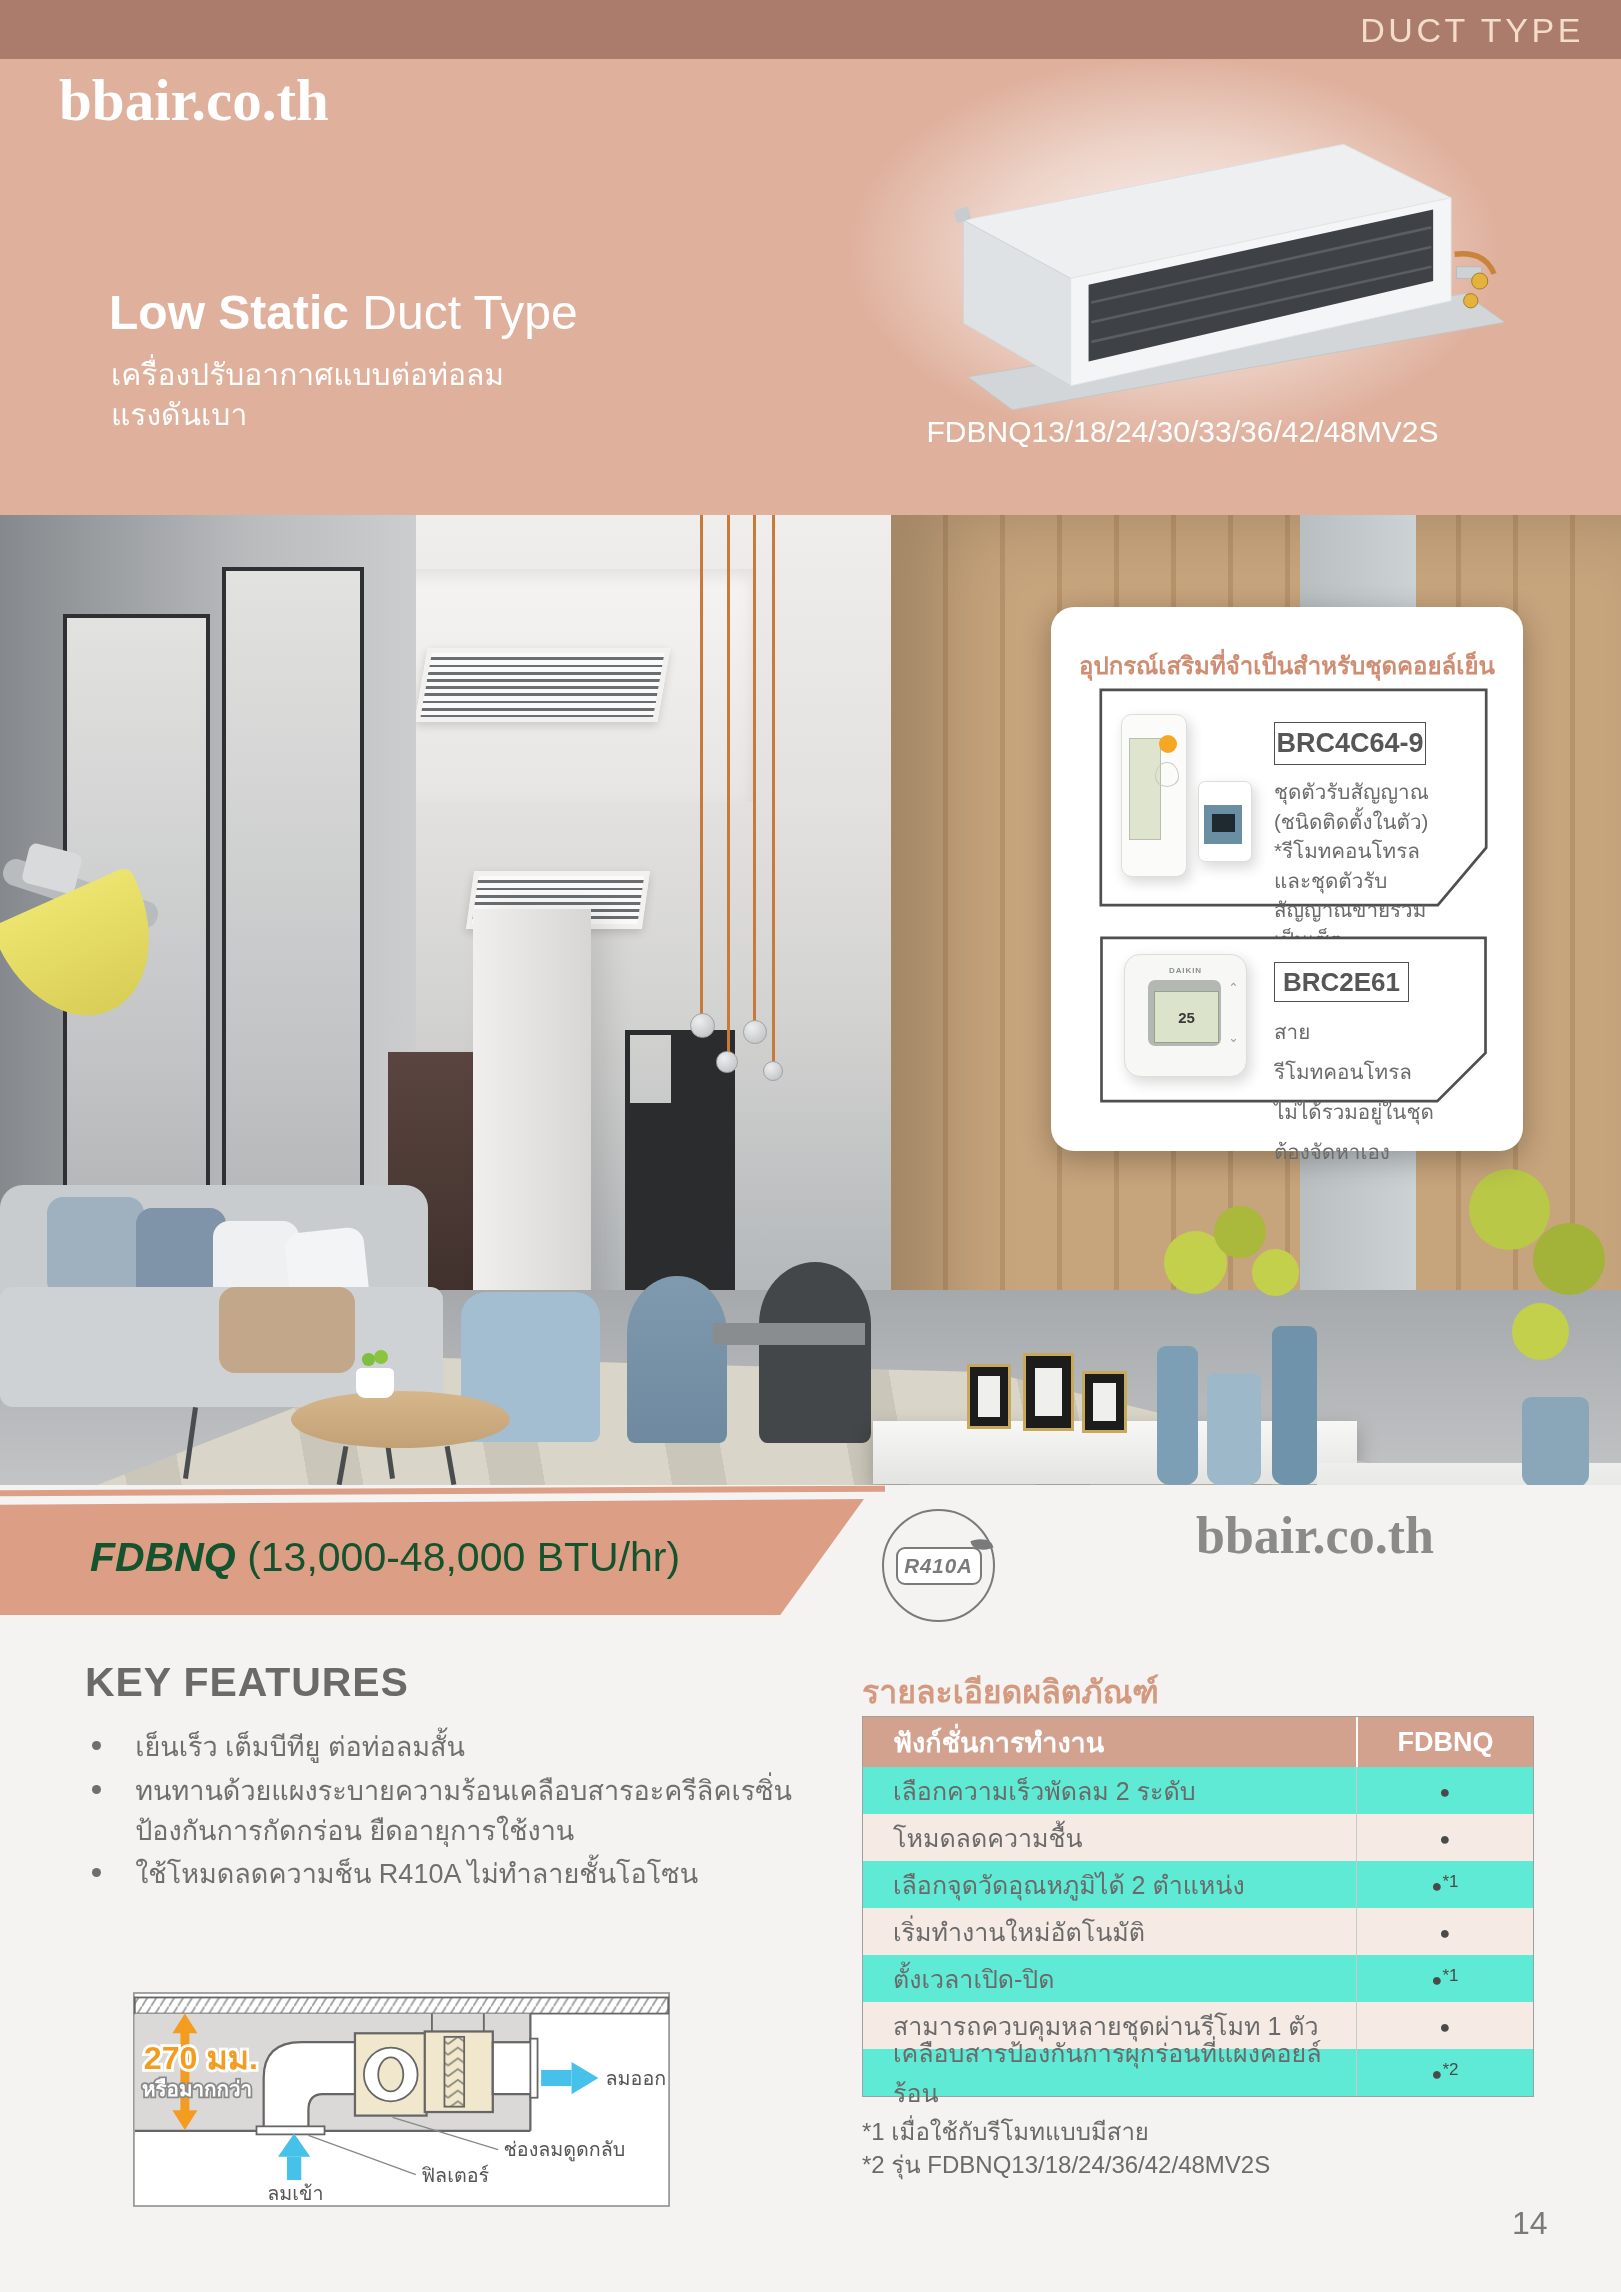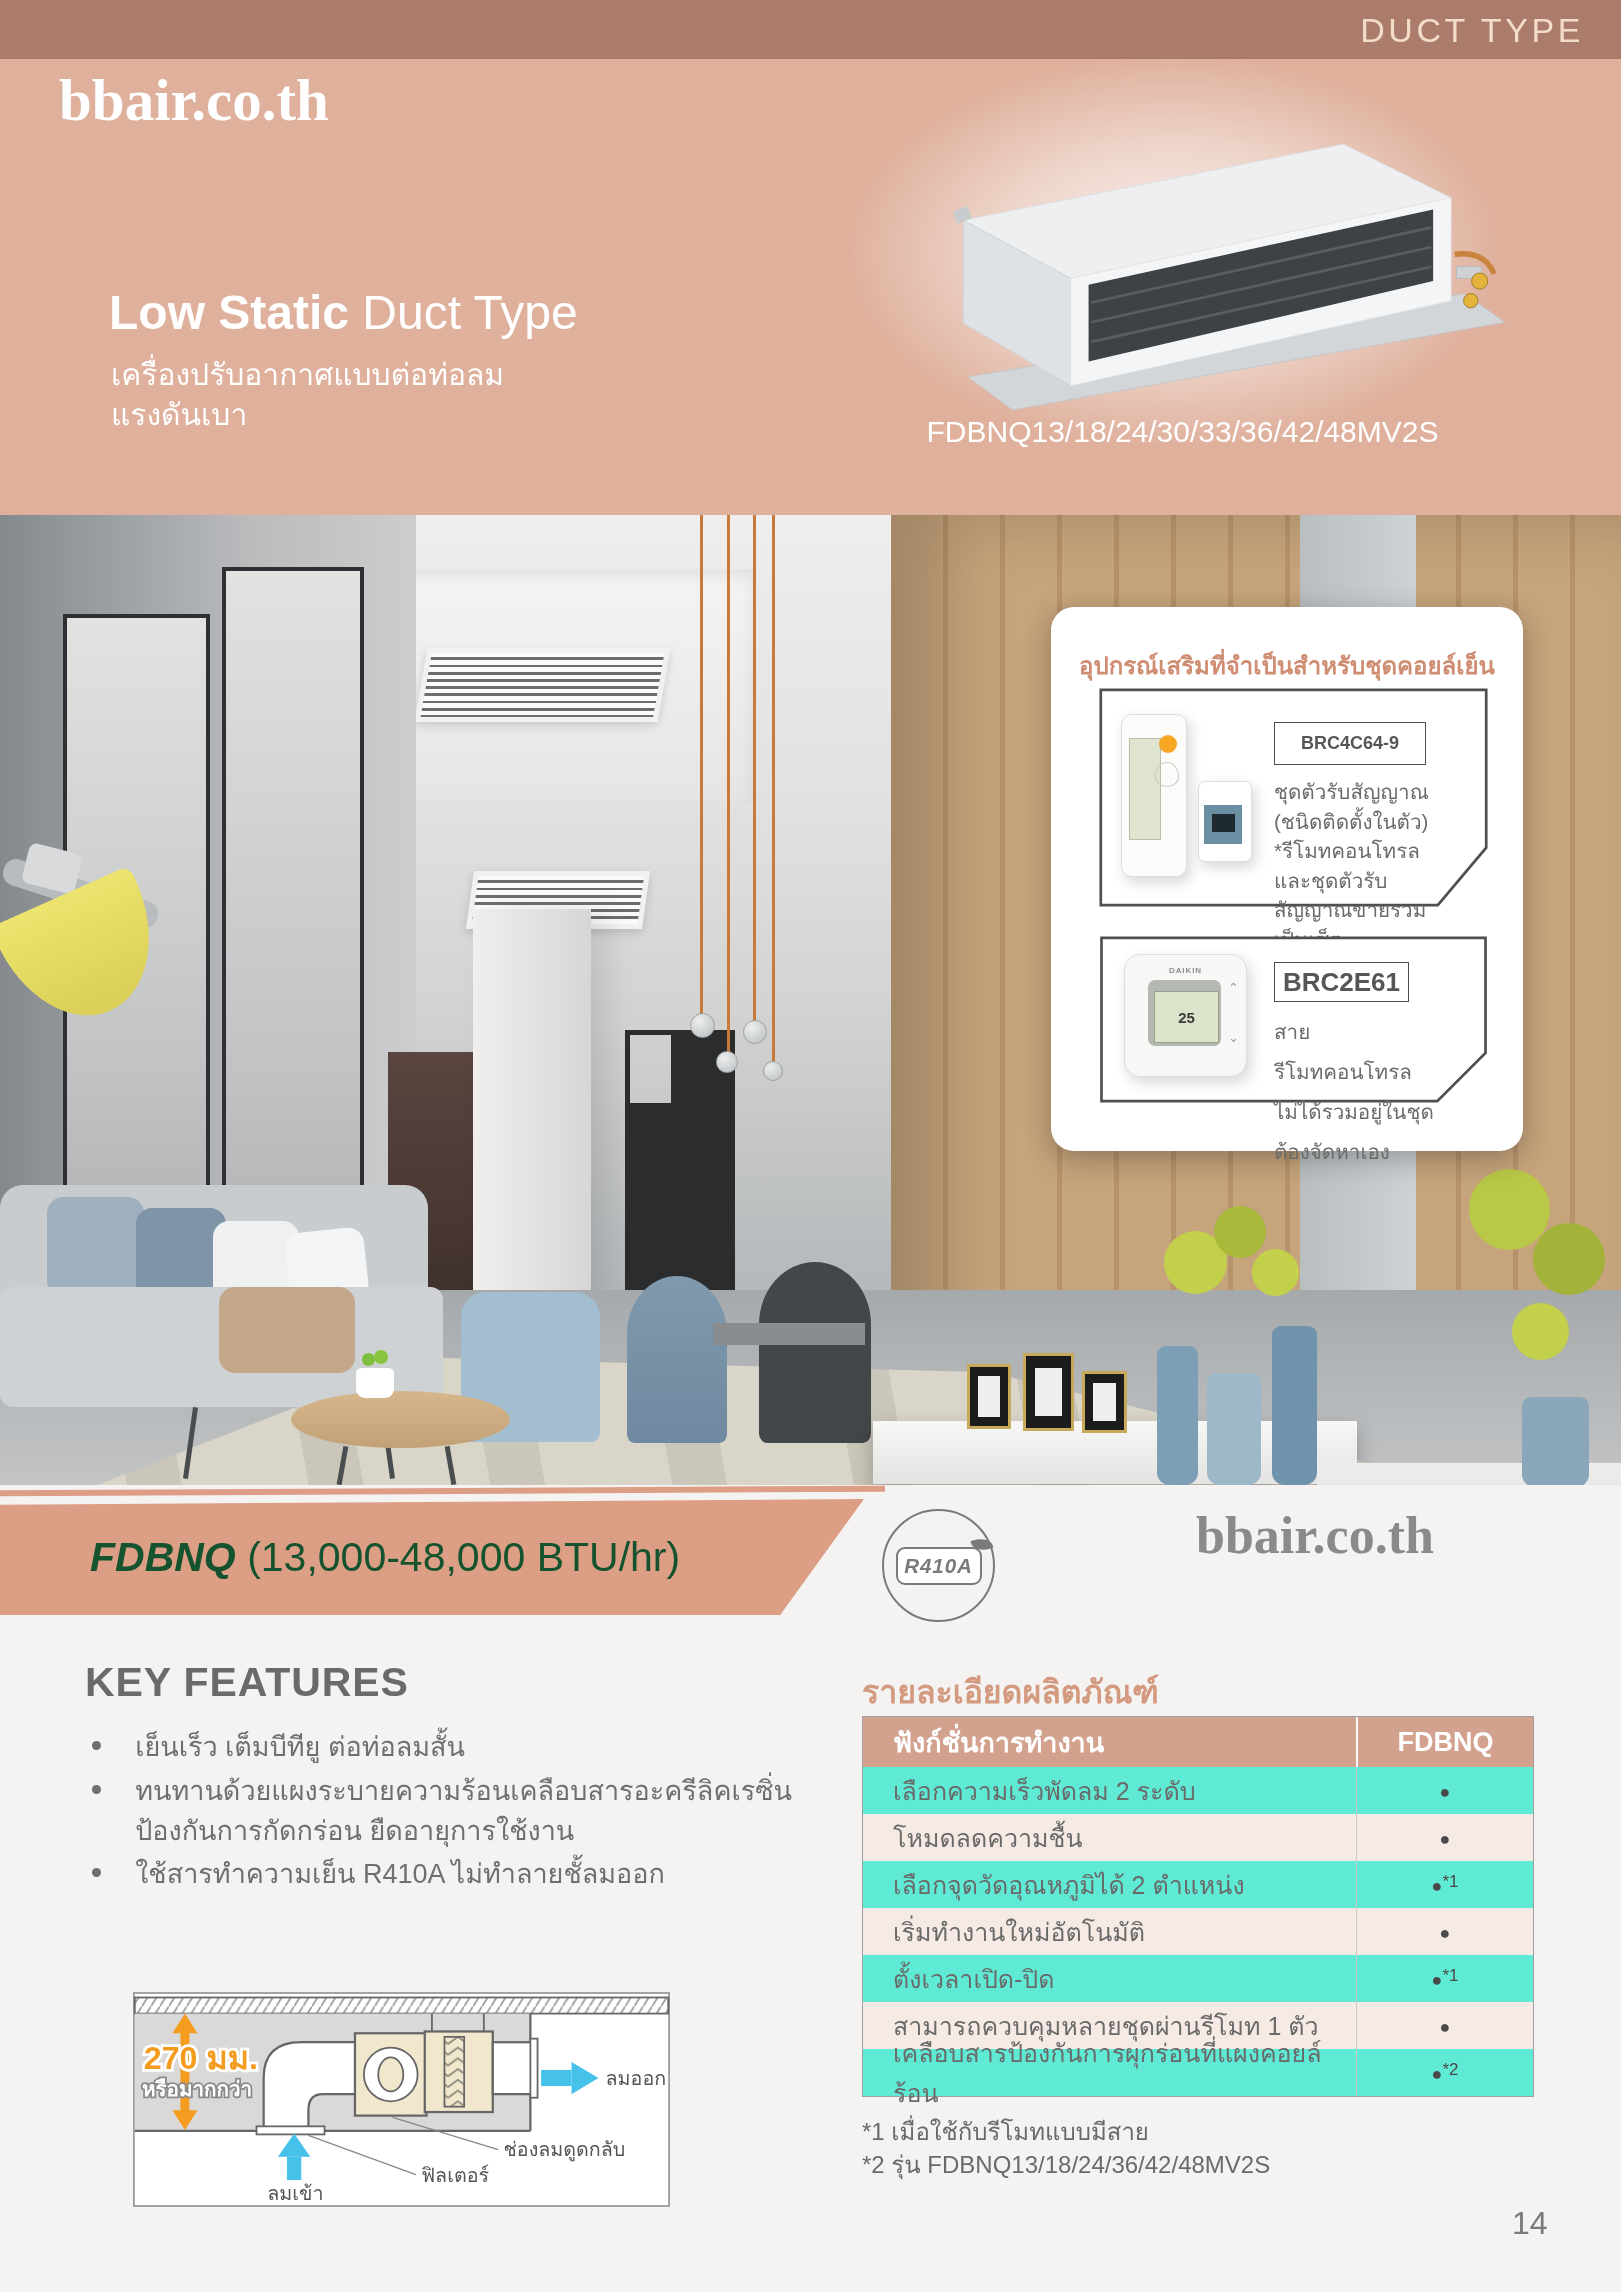--- a/index.html
+++ b/index.html
@@ -233,21 +233,21 @@
     </svg>
     <div class="abs" id="rc1" style="left:70px;top:107px;width:64px;height:161px;">
       <div class="screen"></div>
         <div class="pw"></div>
         <div class="pet"></div>
     </div>
     <div class="abs" id="rcv1" style="left:147px;top:174px;width:52px;height:79px;">
       <div class="panel"></div>
         <div class="scr"></div>
     </div>
-    <div class="abs modelbox" style="left:223px;top:115px;width:150px;height:41px;font-size:18px;">BRC4C64-9</div>
+    <div class="abs modelbox" style="left:223px;top:115px;width:150px;height:41px;font-size:27px;">BRC4C64-9</div>
     <div class="abs desc" style="left:223px;top:170px;width:161px;">
       <div>ชุดตัวรับสัญญาณ</div>
       <div>(ชนิดติดตั้งในตัว)</div>
       <div>*รีโมทคอนโทรลและชุดตัวรับ</div>
       <div>สัญญาณขายรวมเป็นเซ็ต</div>
     </div>
 
     <svg class="abs boxsvg" style="left:48px;top:329px;" width="389" height="167" viewBox="0 0 434 187">
       <polygon points="2,2 432,2 432,131 378,185 2,185" fill="#ffffff" stroke="#4f4f4f" stroke-width="3"></polygon>
     </svg>
@@ -284,21 +284,21 @@
   <div class="kf-item">
       <div class="kf-dot"></div>
       <div class="kf-txt">เย็นเร็ว เต็มบีทียู ต่อท่อลมสั้น</div>
     </div>
   <div class="kf-item">
       <div class="kf-dot"></div>
       <div class="kf-txt">ทนทานด้วยแผงระบายความร้อนเคลือบสารอะครีลิคเรซิ่น ป้องกันการกัดกร่อน ยืดอายุการใช้งาน</div>
     </div>
   <div class="kf-item">
       <div class="kf-dot"></div>
-      <div class="kf-txt">ใช้สารทำความเย็น R410A ไม่ทำลายชั้ลมออก</div>
+      <div class="kf-txt">ใช้โหมดลดความช็น R410A ไม่ทำลายชั้นโอโซน</div>
     </div>
 </div>
 
 <svg class="abs" id="diagram" width="537" height="215" viewBox="0 0 600 240">
   <defs>
     <pattern id="hatch" width="10" height="16" patternUnits="userSpaceOnUse">
       <line x1="0" y1="16" x2="10" y2="0" stroke="#9a9a9a" stroke-width="2"></line>
     </pattern>
     <pattern id="zig" width="22" height="12" patternUnits="userSpaceOnUse">
       <path d="M0,10 L11,2 L22,10" stroke="#8a8a7a" stroke-width="2" fill="none"></path>

